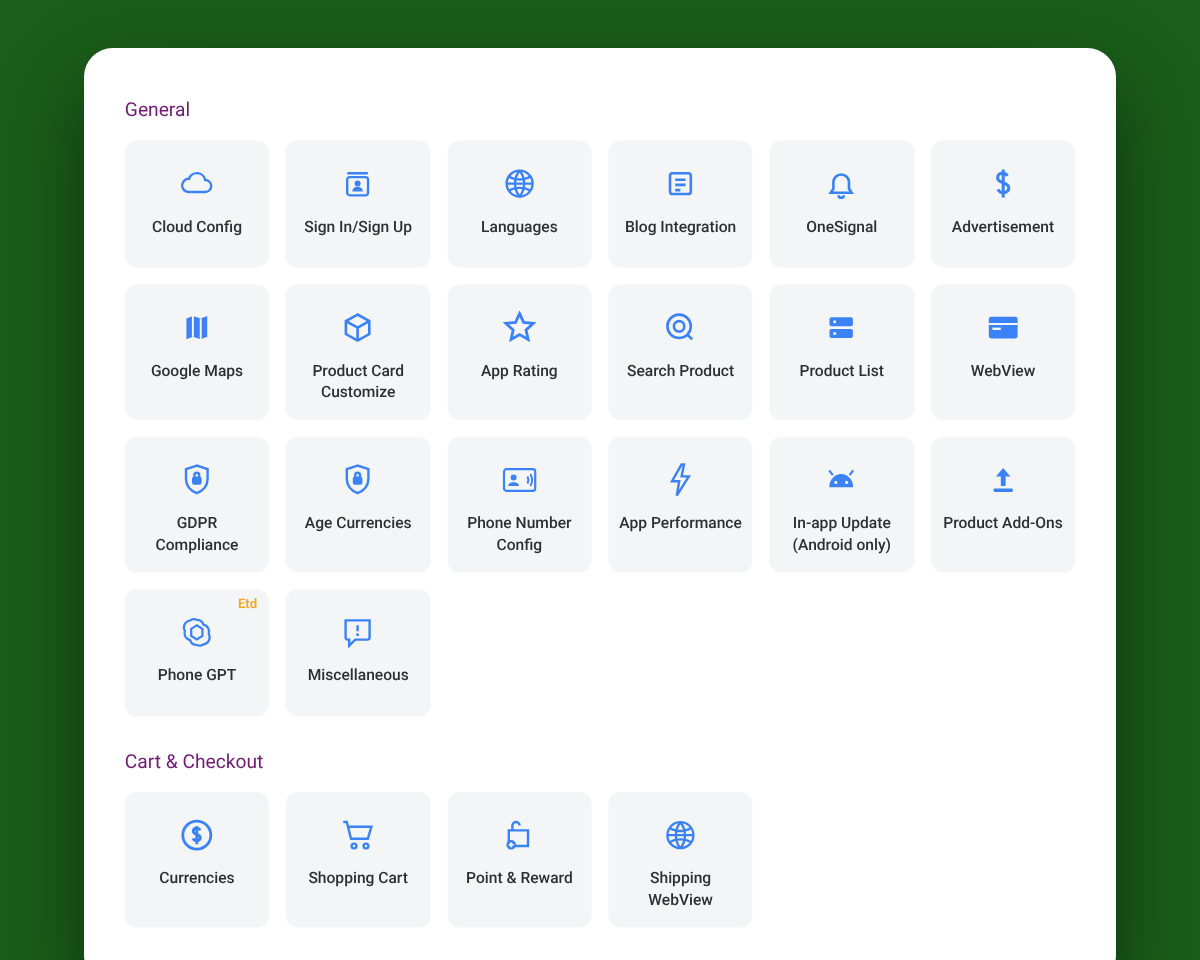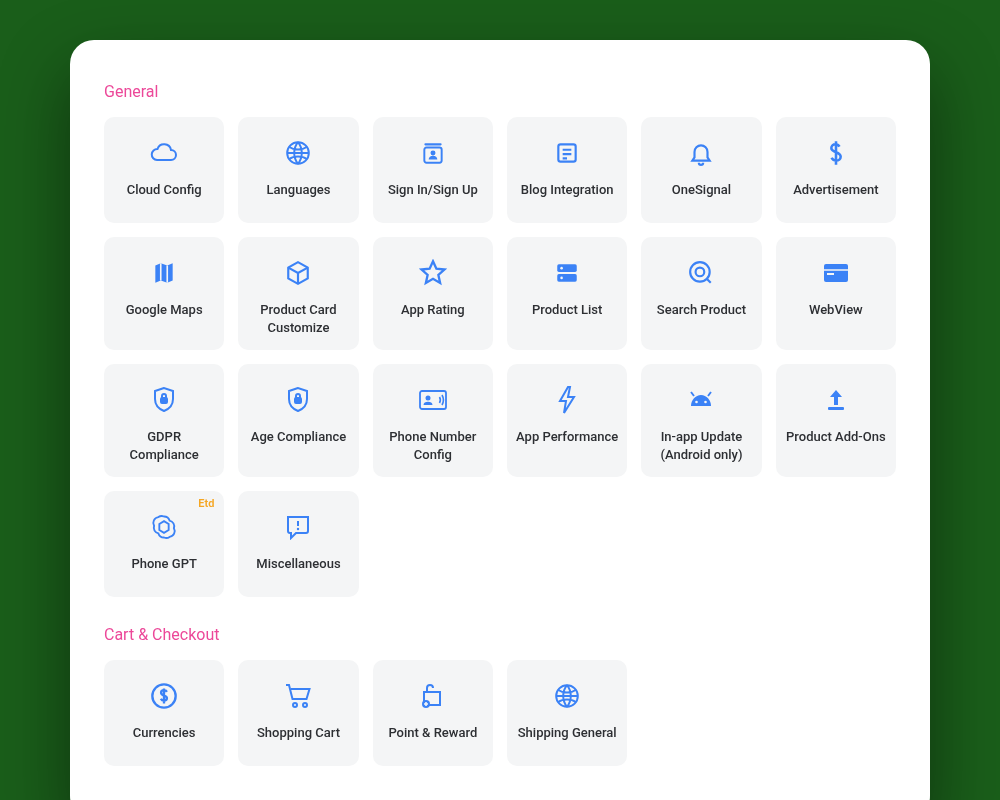--- a/index.html
+++ b/index.html
@@ -16,21 +16,21 @@
   .window {
     width: 860px;
     height: 780px;
     background: #ffffff;
     border-radius: 24px;
     box-shadow: 0 30px 70px rgba(0,0,0,0.45);
     padding: 36px 34px 0 34px;
     overflow: hidden;
   }
   .section-title {
-    color: #ec4899;
+    color: #701a75;
     font-size: 16px;
     font-weight: 400;
     margin-bottom: 16px;
     margin-top: 6px;
   }
   .grid {
     display: grid;
     grid-template-columns: repeat(6, 1fr);
     gap: 14px;
     margin-bottom: 28px;
@@ -86,42 +86,42 @@
       <div class="iconwrap">
         <svg width="30" height="22" viewBox="0 0 30 22" fill="none" stroke="currentColor" stroke-width="2">
             <path d="M22 18a5 5 0 0 0 0-10 7 7 0 0 0-13.5-1A5.5 5.5 0 0 0 8 18h14Z"></path>
           </svg>
       </div>
       <div class="label">Cloud Config</div>
     </div>
 
     <div class="card">
       <div class="iconwrap">
-        <svg width="26" height="26" viewBox="0 0 24 24" fill="none" stroke="currentColor" stroke-width="1.8">
-            <circle cx="12" cy="12" r="10"></circle>
-            <path d="M2 12h20M12 2a16 16 0 0 1 0 20M12 2a16 16 0 0 0 0 20M4 6.5c4 3 12 3 16 0M4 17.5c4-3 12-3 16 0"></path>
-          </svg>
-      </div>
-      <div class="label">Languages</div>
-    </div>
-
-    <div class="card">
-      <div class="iconwrap">
         <svg width="26" height="26" viewBox="0 0 24 24" fill="currentColor">
             <rect x="4" y="3" width="16" height="2" rx="1"></rect>
             <rect x="4" y="7" width="16" height="14" rx="2" fill="none" stroke="currentColor" stroke-width="1.8"></rect>
             <circle cx="12" cy="12" r="2.3"></circle>
             <path d="M8 18c0-2.2 1.8-3.5 4-3.5s4 1.3 4 3.5"></path>
           </svg>
       </div>
       <div class="label">Sign In/Sign Up</div>
     </div>
 
     <div class="card">
       <div class="iconwrap">
+        <svg width="26" height="26" viewBox="0 0 24 24" fill="none" stroke="currentColor" stroke-width="1.8">
+            <circle cx="12" cy="12" r="10"></circle>
+            <path d="M2 12h20M12 2a16 16 0 0 1 0 20M12 2a16 16 0 0 0 0 20M4 6.5c4 3 12 3 16 0M4 17.5c4-3 12-3 16 0"></path>
+          </svg>
+      </div>
+      <div class="label">Languages</div>
+    </div>
+
+    <div class="card">
+      <div class="iconwrap">
         <svg width="26" height="26" viewBox="0 0 24 24" fill="none" stroke="currentColor" stroke-width="2">
             <rect x="4" y="4" width="16" height="16" rx="2"></rect>
             <line x1="8" y1="9" x2="16" y2="9"></line>
             <line x1="8" y1="13" x2="16" y2="13"></line>
             <line x1="8" y1="17" x2="12" y2="17"></line>
           </svg>
       </div>
       <div class="label">Blog Integration</div>
     </div>
 
@@ -168,43 +168,43 @@
       <div class="iconwrap">
         <svg width="28" height="28" viewBox="0 0 24 24" fill="none" stroke="currentColor" stroke-width="2">
             <path d="M12 2l2.9 6.3 6.9.7-5.2 4.7 1.5 6.8L12 17l-6.1 3.5 1.5-6.8L2.2 9l6.9-.7L12 2Z"></path>
           </svg>
       </div>
       <div class="label">App Rating</div>
     </div>
 
     <div class="card">
       <div class="iconwrap">
+        <svg width="26" height="26" viewBox="0 0 24 24" fill="none" stroke="currentColor" stroke-width="2">
+            <circle cx="11" cy="11" r="9"></circle>
+            <circle cx="11" cy="11" r="4"></circle>
+            <line x1="17.5" y1="17.5" x2="21" y2="21"></line>
+          </svg>
+      </div>
+      <div class="label">Search Product</div>
+    </div>
+
+    <div class="card">
+      <div class="iconwrap">
         <svg width="26" height="26" viewBox="0 0 24 24" fill="currentColor">
             <rect x="3" y="4" width="18" height="7" rx="1.5"></rect>
             <rect x="3" y="13" width="18" height="7" rx="1.5"></rect>
             <circle cx="7" cy="7.5" r="1.2" fill="#f4f5f6"></circle>
             <circle cx="7" cy="16.5" r="1.2" fill="#f4f5f6"></circle>
           </svg>
       </div>
       <div class="label">Product List</div>
     </div>
 
     <div class="card">
       <div class="iconwrap">
-        <svg width="26" height="26" viewBox="0 0 24 24" fill="none" stroke="currentColor" stroke-width="2">
-            <circle cx="11" cy="11" r="9"></circle>
-            <circle cx="11" cy="11" r="4"></circle>
-            <line x1="17.5" y1="17.5" x2="21" y2="21"></line>
-          </svg>
-      </div>
-      <div class="label">Search Product</div>
-    </div>
-
-    <div class="card">
-      <div class="iconwrap">
         <svg width="28" height="22" viewBox="0 0 28 22" fill="currentColor">
             <rect x="2" y="2" width="24" height="18" rx="2"></rect>
             <rect x="2" y="2" width="24" height="6" fill="#f4f5f6" opacity="0"></rect>
             <line x1="2" y1="8" x2="26" y2="8" stroke="#f4f5f6" stroke-width="1.5"></line>
             <rect x="5" y="11" width="7" height="2" fill="#f4f5f6"></rect>
           </svg>
       </div>
       <div class="label">WebView</div>
     </div>
 
@@ -220,21 +220,21 @@
     </div>
 
     <div class="card">
       <div class="iconwrap">
         <svg width="24" height="28" viewBox="0 0 24 28" fill="none" stroke="currentColor" stroke-width="2">
             <path d="M12 2 3 5v8c0 6 4 10 9 12 5-2 9-6 9-12V5l-9-3Z"></path>
             <rect x="9" y="12" width="6" height="5" rx="1" fill="currentColor"></rect>
             <path d="M10 12v-2a2 2 0 0 1 4 0v2"></path>
           </svg>
       </div>
-      <div class="label">Age Compliance</div>
+      <div class="label">Age Currencies</div>
     </div>
 
     <div class="card">
       <div class="iconwrap">
         <svg width="30" height="22" viewBox="0 0 30 22" fill="none" stroke="currentColor" stroke-width="1.8">
             <rect x="2" y="2" width="26" height="18" rx="2"></rect>
             <circle cx="10" cy="9" r="2.5" fill="currentColor" stroke="none"></circle>
             <path d="M5.5 16c0-2 2-3.2 4.5-3.2s4.5 1.2 4.5 3.2" fill="currentColor" stroke="none"></path>
             <path d="M24 6a10 10 0 0 1 0 10M21.5 8a6 6 0 0 1 0 6" stroke-width="1.6"></path>
           </svg>
@@ -335,18 +335,18 @@
       <div class="label">Point &amp; Reward</div>
     </div>
 
     <div class="card">
       <div class="iconwrap">
         <svg width="26" height="26" viewBox="0 0 24 24" fill="none" stroke="currentColor" stroke-width="1.8">
             <circle cx="12" cy="12" r="10"></circle>
             <path d="M2 12h20M12 2a16 16 0 0 1 0 20M12 2a16 16 0 0 0 0 20M4 6.5c4 3 12 3 16 0M4 17.5c4-3 12-3 16 0"></path>
           </svg>
       </div>
-      <div class="label">Shipping General</div>
+      <div class="label">Shipping WebView</div>
     </div>
 
   </div>
 
 </div>
 
 </body></html>

